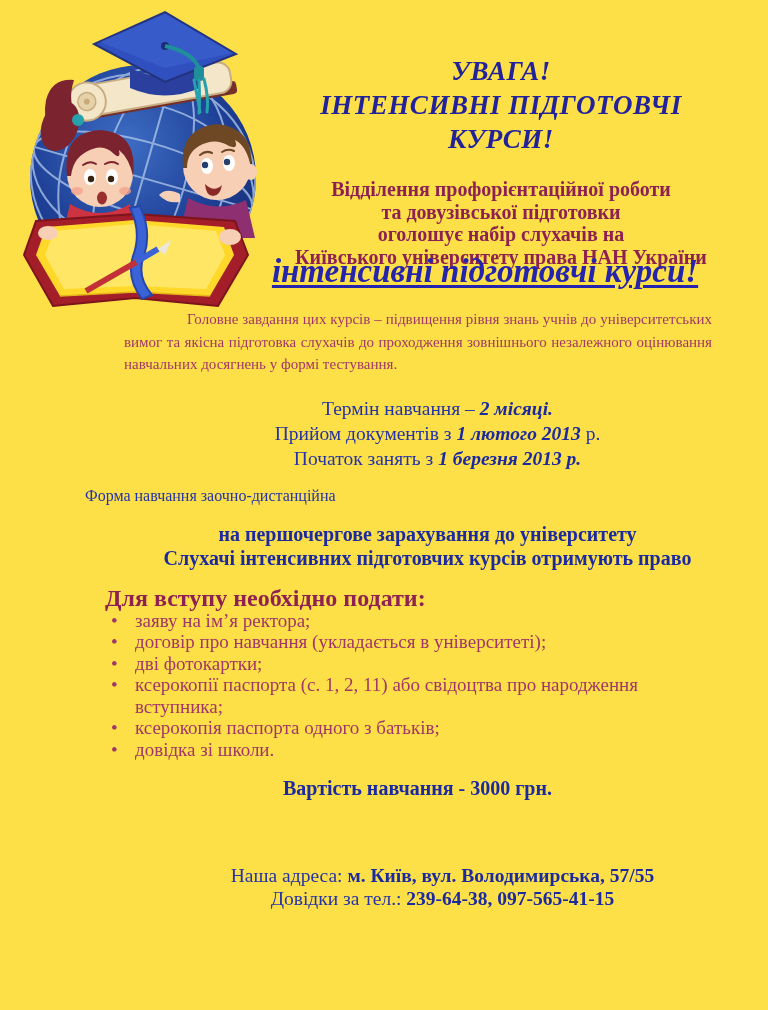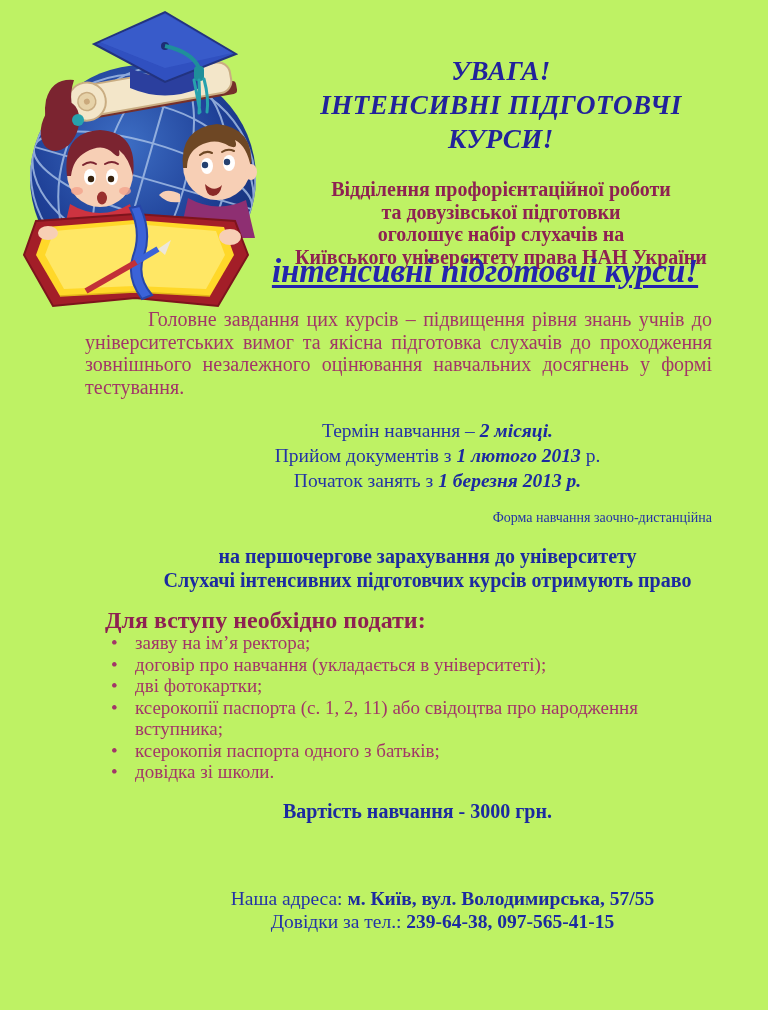--- a/index.html
+++ b/index.html
@@ -3,21 +3,21 @@
 <meta charset="utf-8">
 <style>
   * { margin:0; padding:0; box-sizing:border-box; }
   html,body { width:768px; height:1010px; }
   body {
     background:#ffffff;
     font-family:"Liberation Serif", serif;
     position:relative;
     overflow:hidden;
   }
-  .page { position:absolute; inset:0; background:#bef264; }
+  .page { position:absolute; inset:0; background:#fde047; }
 
   .illustration { position:absolute; left:8px; top:8px; width:262px; height:300px; }
 
   .header-text {
     position:absolute; left:268px; top:54px; width:466px;
     text-align:center;
   }
   .attention, .course-title {
     font-weight:bold; font-style:italic;
     color:#22229b; font-size:27px; line-height:34px;
@@ -35,36 +35,36 @@
     font-weight:bold; font-style:italic;
     color:#2424ad; font-size:33px; line-height:44px;
     text-decoration:underline;
     text-decoration-thickness:2.5px;
     text-underline-offset:3px;
   }
 
   .content { position:absolute; left:85px; top:308px; width:627px; }
 
   .para {
-    font-size:20px; line-height:22.5px;
-    text-align:justify; text-indent:63px;
+    font-size:15px; line-height:22.5px;
+    text-align:justify; text-indent:63px;margin-left:39px;
   }
   .para-maroon { color:#a23668; margin-bottom:20px; }
   .para-blue   { color:#2433a6; }
   .para-blue b { color:#1f2da4; }
 
   .dates {
     color:#2433a6; font-size:19.5px; line-height:25px;
     text-align:center; padding-left:78px; margin-bottom:12px;
   }
   .dates b { color:#1c2aa0;font-style:italic; }
 
   .form-line {
-    color:#2433a6; font-size:14px; line-height:25px;
-    text-align:right; margin-bottom:14px;
+    color:#2433a6; font-size:16px; line-height:25px;
+    text-align:left; margin-bottom:14px;
   }
 
   .priority {
     color:#1c2aa0; font-weight:bold;
     font-size:20px; line-height:24px;
     text-align:center; padding-left:58px; margin-bottom:16px;
   }
 
   .req-title {
     color:#8e2152; font-weight:bold;

